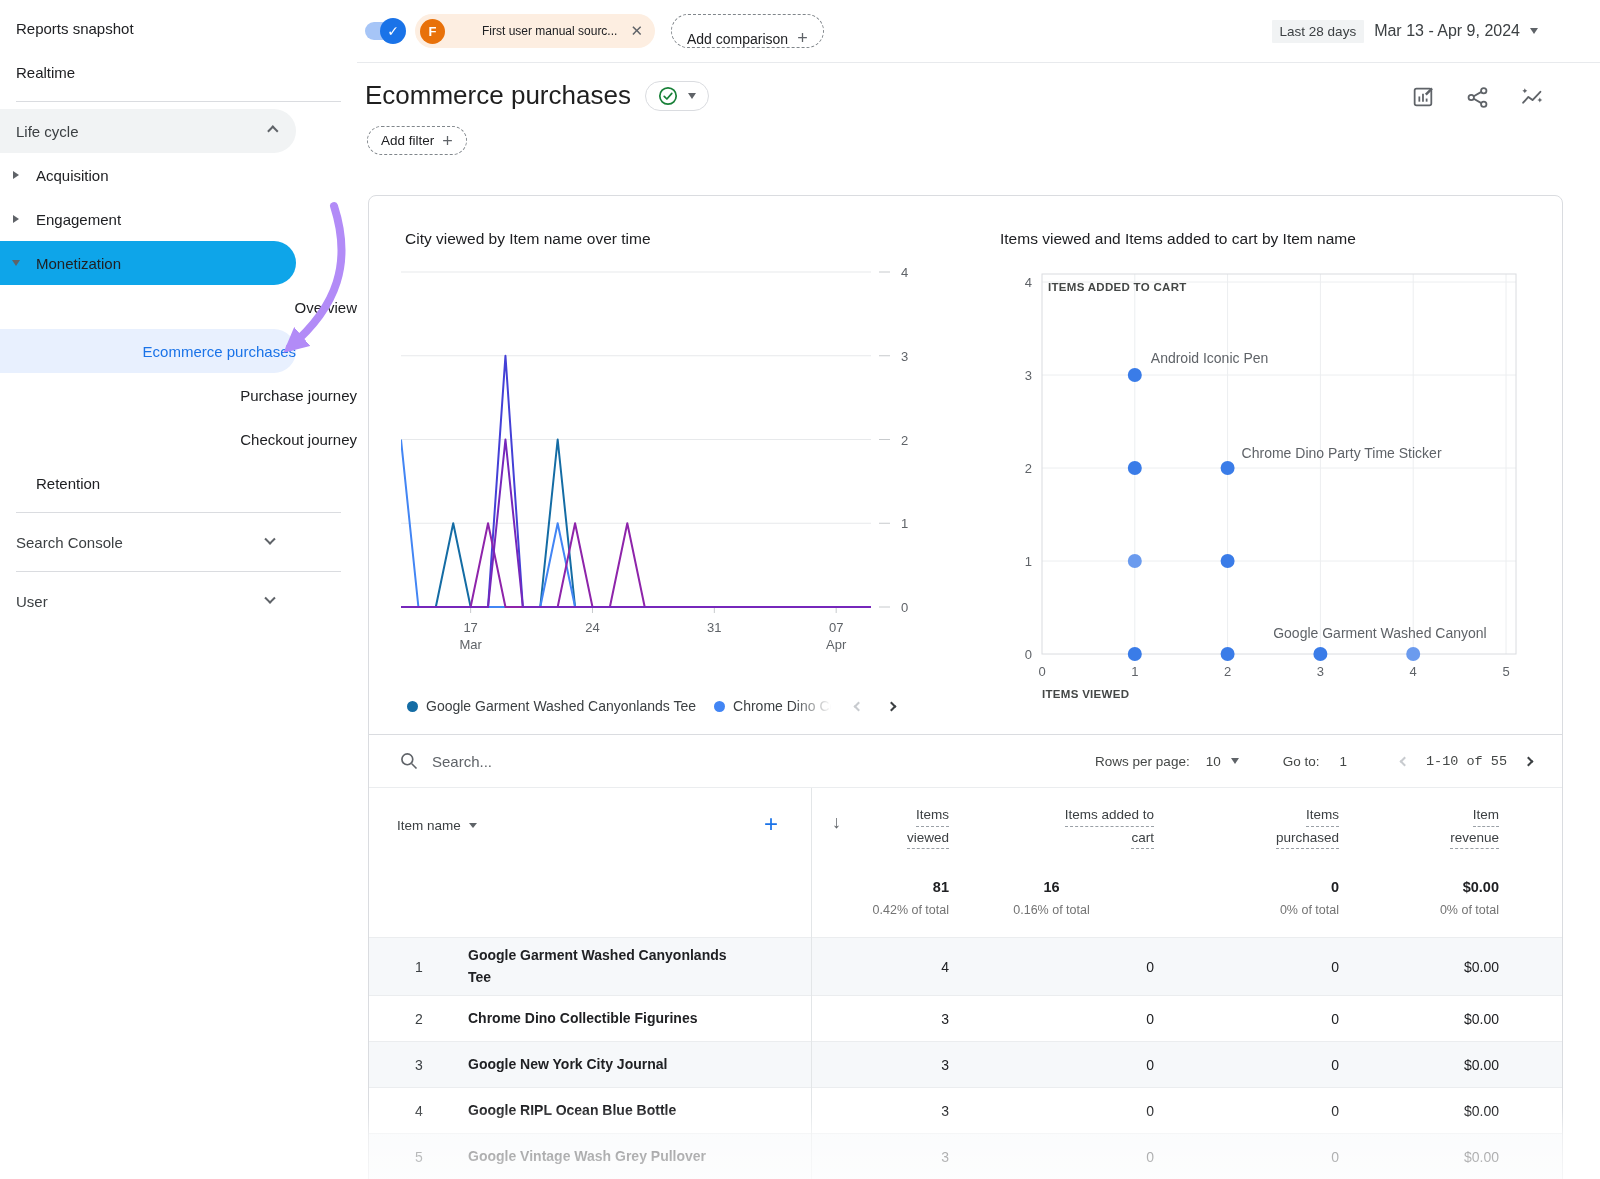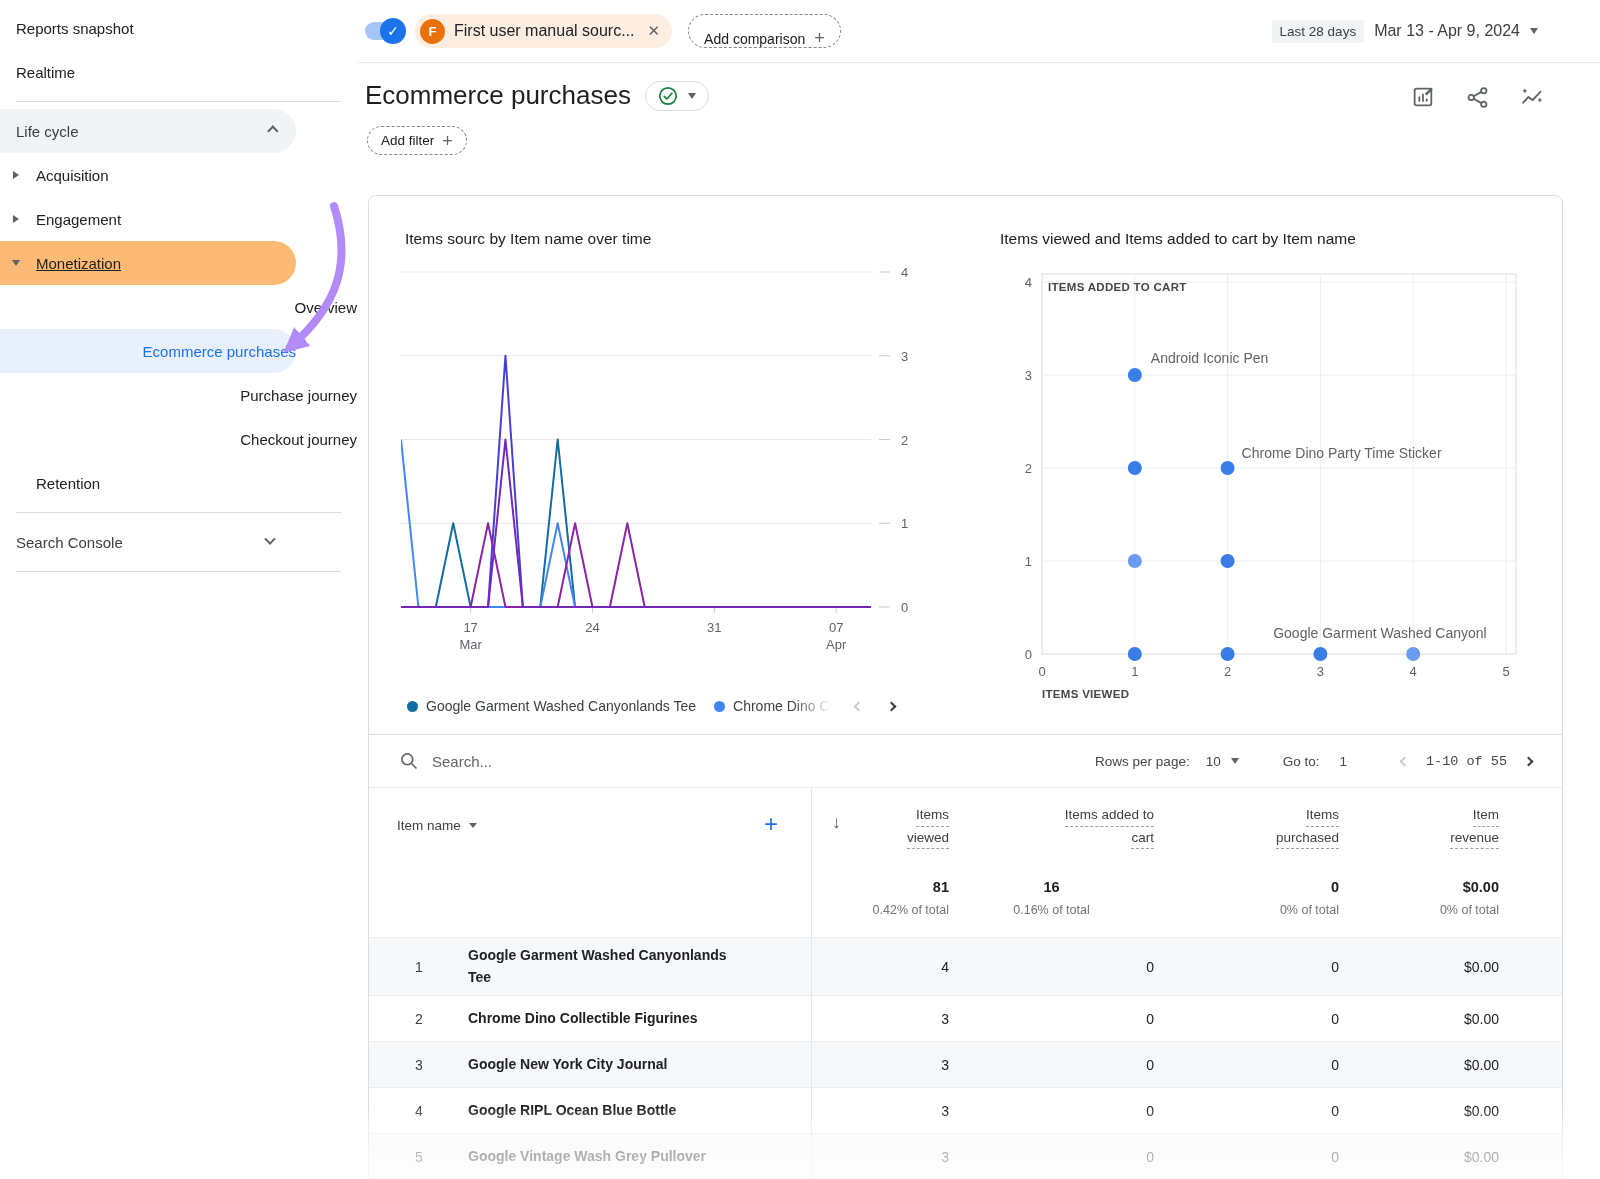--- a/index.html
+++ b/index.html
@@ -10,41 +10,41 @@
   .sidebar { position:absolute; left:0; top:0; width:357px; height:100%; background:#fff; padding-top:6px; z-index:2; }
   .nav-item { display:flex; align-items:center; height:44px; font-size:15px; color:#202124; cursor:pointer; }
   .nav-root { padding-left:16px; }
   .nav-header { width:296px; padding-left:16px; padding-right:22px; justify-content:space-between; color:#3c4043; }
   .nav-sec { padding-left:10px; }
   .nav-sec .arrow-box { width:12px; margin-right:14px; display:flex; justify-content:center; }
   .nav-sub2 { padding-left:55px;justify-content:flex-end; }
   .nav-ret { padding-left:36px; }
   .pill { width:296px; border-radius:0 24px 24px 0; }
   .pill-gray { background:#f1f3f4; }
-  .pill-gray2 { background:#fdba74;text-decoration:underline; }
+  .pill-gray2 { background:#0ea5e9; }
   .pill-blue { background:#e8f0fe; color:#1a73e8; font-weight:500; }
   .nav-divider { height:1px; background:#dadce0; margin:7px 16px; }
   .chev { width:8px; height:8px; border-right:2px solid #5f6368; border-bottom:2px solid #5f6368; display:inline-block; }
   .chev.up { transform:rotate(-135deg) translate(-2px,2px); }
   .chev.down { transform:rotate(45deg) translate(-2px,-2px); }
   .tri-right { width:0; height:0; border-top:4.5px solid transparent; border-bottom:4.5px solid transparent; border-left:6px solid #5f6368; }
   .tri-down { width:0; height:0; border-left:4.5px solid transparent; border-right:4.5px solid transparent; border-top:6px solid #5f6368; }
 
   .annotation-arrow { position:absolute; left:0; top:0; width:360px; height:420px; z-index:10; pointer-events:none; }
 
   
   .topbar { position:absolute; left:357px; top:0; right:0; height:63px; border-bottom:1px solid #e8eaed;
     display:flex; align-items:center; padding:0 62px 0 8px; }
   .toggle { width:38px; height:18px; background:#a6c5f7; border-radius:9px; position:relative; margin-right:12px; cursor:pointer; flex:none; }
   .toggle .knob { position:absolute; right:-3px; top:-4px; width:26px; height:26px; border-radius:50%; background:#1a73e8;
     color:#fff; font-size:14px; display:flex; align-items:center; justify-content:center; }
   .cmp-chip { display:flex; align-items:center; height:34px; background:#fdeee1; border-radius:18px; padding:0 12px 0 5px; gap:9px; cursor:pointer; }
   .cmp-chip .badge { width:25px; height:25px; border-radius:50%; background:#e8710a; color:#fff; font-size:13px; font-weight:700;
     display:flex; align-items:center; justify-content:center; }
-  .cmp-chip .lbl { font-size:16px; color:#202124; }
+  .cmp-chip .lbl { font-size:12px; color:#202124;margin-left:28px; }
   .cmp-chip .x { font-size:15px; color:#5f6368; margin-left:4px; cursor:pointer; }
   .addcmp { display:flex; align-items:flex-end; height:34px; border:1px dashed #80868b; border-radius:18px; padding:0 15px; gap:9px;
     margin-left:16px; font-size:14px; font-weight:500; color:#202124; cursor:pointer; }
   .plus { color:#5f6368; font-size:18px; line-height:1; }
   .date-zone { margin-left:auto; display:flex; align-items:center; gap:10px; cursor:pointer; }
   .preset { background:#f1f3f4; border-radius:1px; padding:4px 8px; font-size:13.5px; color:#3c4043; }
   .daterange { font-size:16px; color:#3c4043; }
 
   
   .main { position:absolute; left:357px; top:63px; right:0; bottom:0; }
@@ -158,20 +158,24 @@
   <div class="nav-item nav-ret">
     <span>Retention</span>
   </div>
 
   <div class="nav-divider"></div>
   <div class="nav-item nav-header">
     <span>Search Console</span>
     <span class="chev down"></span>
   </div>
   <div class="nav-divider"></div>
+  <div class="nav-item nav-header">
+    <span>User</span>
+    <span class="chev down"></span>
+  </div>
 </div>
 
 <svg class="annotation-arrow" viewBox="0 0 360 420">
   <defs>
     <marker id="ah" viewBox="0 0 10 10" refX="6.5" refY="5" markerWidth="3.1" markerHeight="3.1" orient="auto-start-reverse">
       <path d="M0,0 L10,5 L0,10 z" fill="#b28bf7"></path>
     </marker>
   </defs>
   <path d="M334,206 C352,262 338,306 290,347" fill="none" stroke="#b28bf7" stroke-width="8" stroke-linecap="round" marker-end="url(#ah)"></path>
 </svg>
@@ -231,21 +235,21 @@
   </div>
 
   <div class="add-filter">
     <span>Add filter</span>
     <span class="plus">+</span>
   </div>
 
   <div class="card">
     <div class="charts-row">
       <div class="chart-col">
-        <div class="chart-title">Items sourc by Item name over time</div>
+        <div class="chart-title">City viewed by Item name over time</div>
         <div id="line-chart-host"><svg width="555" height="418" viewBox="0 0 555 418">
               <line x1="0" y1="343" x2="470" y2="343" stroke="#dadce0" stroke-width="1"></line>
               <line x1="478" y1="343" x2="489" y2="343" stroke="#c7cacd" stroke-width="1"></line>
               <text x="500" y="348" font-size="13" fill="#5f6368">0</text>
               <line x1="0" y1="259.25" x2="470" y2="259.25" stroke="#e7e9eb" stroke-width="1"></line>
               <line x1="478" y1="259.25" x2="489" y2="259.25" stroke="#c7cacd" stroke-width="1"></line>
               <text x="500" y="264.25" font-size="13" fill="#5f6368">1</text>
               <line x1="0" y1="175.5" x2="470" y2="175.5" stroke="#e7e9eb" stroke-width="1"></line>
               <line x1="478" y1="175.5" x2="489" y2="175.5" stroke="#c7cacd" stroke-width="1"></line>
               <text x="500" y="180.5" font-size="13" fill="#5f6368">2</text>

